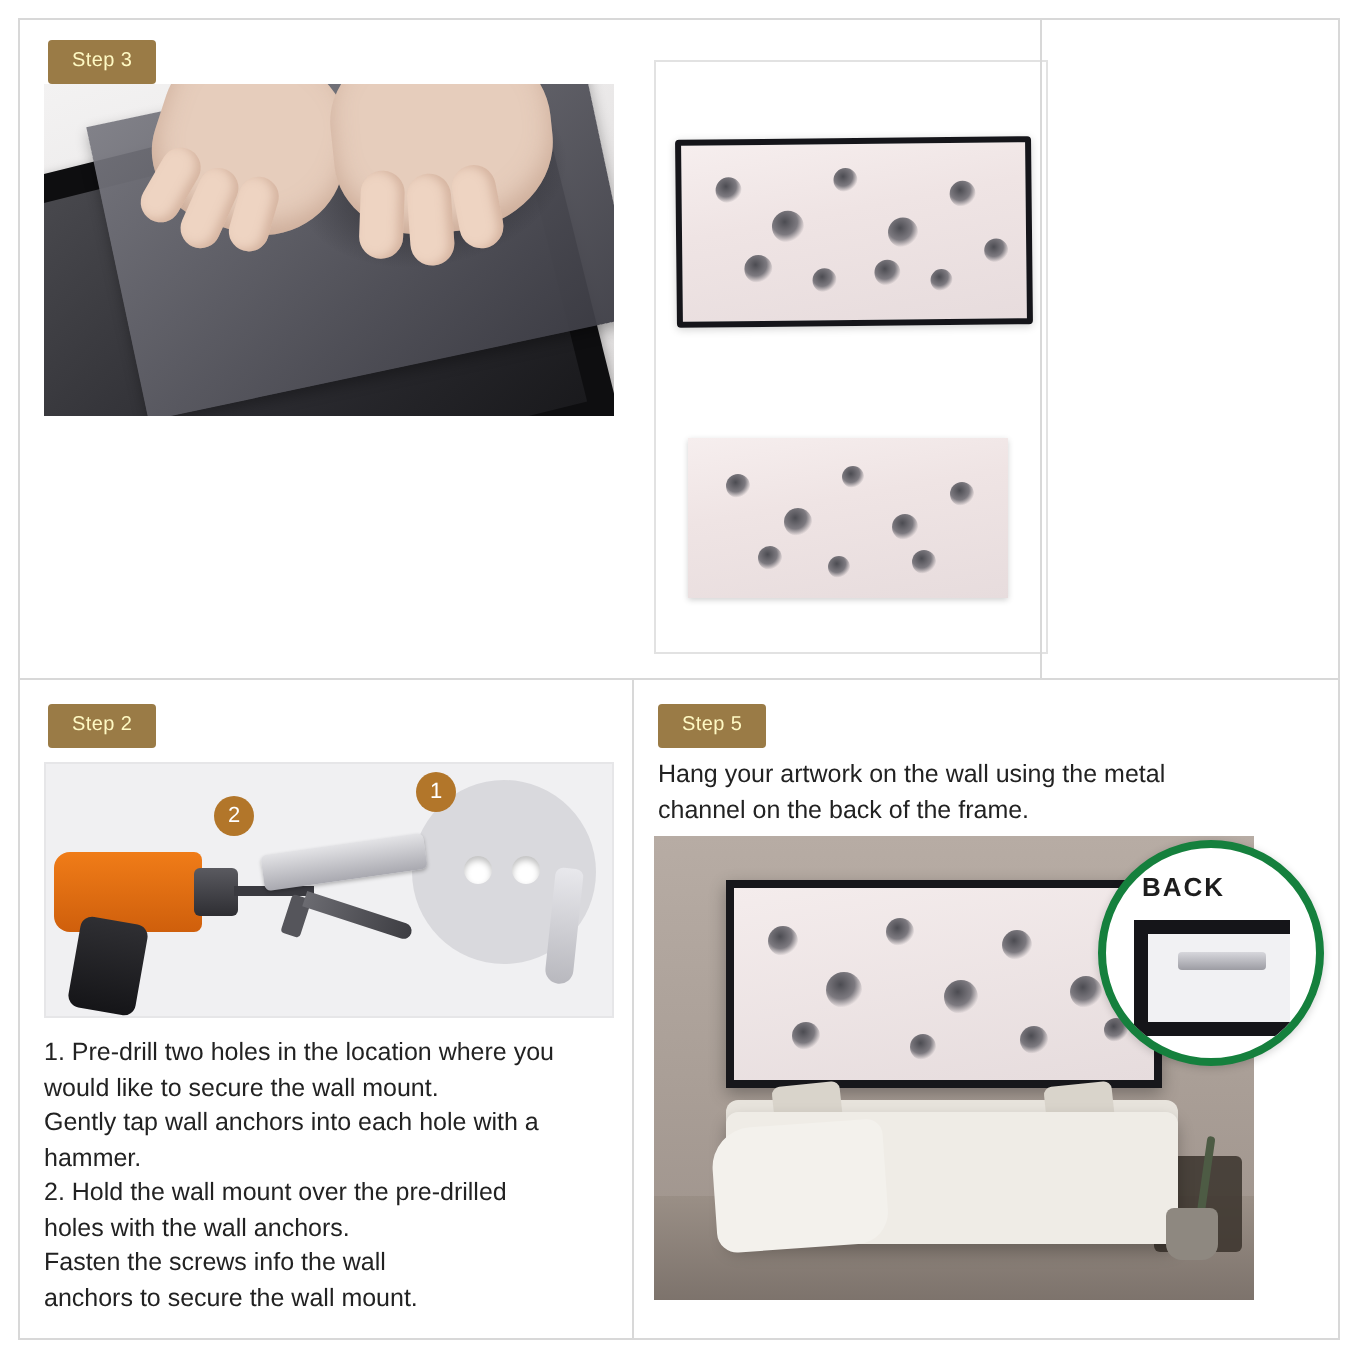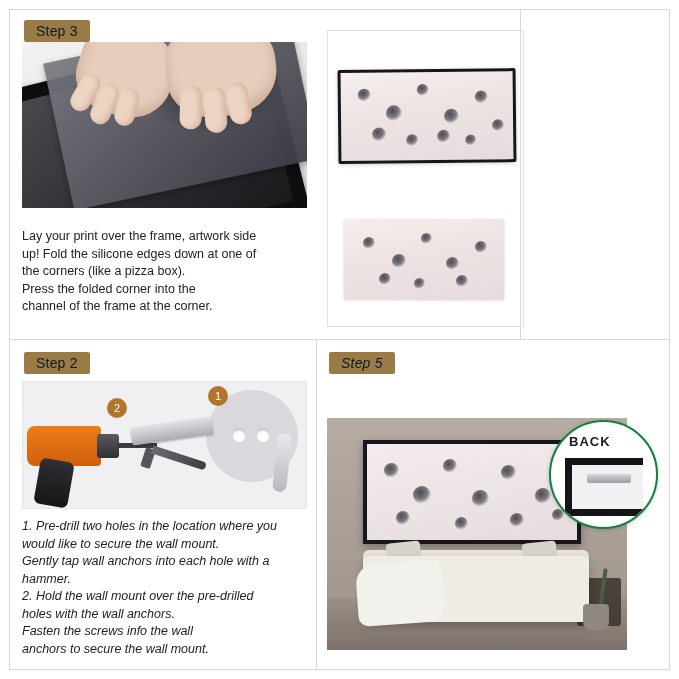--- a/index.html
+++ b/index.html
@@ -28,22 +28,22 @@
     width: 661px;
     height: 661px;
     border: 1px solid #d8d8d8;
     box-sizing: border-box;
   }
 
   
   .step-badge {
     position: absolute;
     background: #9a7b46;
-    color: #0f172a;
-    font-size: 14px;
+    color: #fef9c3;
+    font-size: 10px;
     line-height: 22px;
     height: 22px;
     padding: 0 12px;
     border-radius: 2px;
     letter-spacing: 0.2px;
     white-space: nowrap;
   }
 
   
   .body-text {
@@ -419,21 +419,21 @@
   
   .back-bubble {
     position: absolute;
     left: 549px;
     top: 420px;
     width: 105px;
     height: 105px;
     border-radius: 50%;
     background: #ffffff;
     box-shadow: 0 1px 4px rgba(0,0,0,0.18);
-    border: 2px solid #15803d;
+    border: 4px solid #15803d;
     overflow: hidden;
     text-decoration: underline;
   }
   .back-label {
     position: absolute;
     left: 18px;
     top: 12px;
     font-size: 13px;
     font-weight: bold;
     letter-spacing: 1px;
@@ -480,25 +480,20 @@
       <div class="finger" style="left:28px; top:62px; width:20px; height:42px; transform:rotate(6deg);"></div>
       <div class="finger" style="left:50px; top:60px; width:20px; height:38px; transform:rotate(-2deg);"></div>
     </div>
     <div class="s3-hand-b">
       <div class="finger" style="left:10px; top:62px; width:22px; height:44px; transform:rotate(8deg);"></div>
       <div class="finger" style="left:34px; top:66px; width:22px; height:46px; transform:rotate(2deg);"></div>
       <div class="finger" style="left:58px; top:64px; width:22px; height:42px; transform:rotate(-5deg);"></div>
     </div>
   </div>
 
-  <div class="body-text" style="left:22px; top:228px; width:296px;">Lay your print over the frame, artwork side
-up! Fold the silicone edges down at one of
-the corners (like a pizza box).
-Press the folded corner into the
-channel of the frame at the corner.</div>
 
   <div class="s3-right-box">
     <div class="art art-frame s3-art1">
       <div class="art-dots">
         <div class="dot" style="left:10%;  top:18%; width:13px; height:13px;"></div>
         <div class="dot" style="left:26%;  top:38%; width:16px; height:16px;"></div>
         <div class="dot" style="left:44%;  top:14%; width:12px; height:12px;"></div>
         <div class="dot" style="left:60%;  top:42%; width:15px; height:15px;"></div>
         <div class="dot" style="left:78%;  top:22%; width:13px; height:13px;"></div>
         <div class="dot" style="left:18%;  top:62%; width:14px; height:14px;"></div>
@@ -539,31 +534,33 @@
     <div class="drill-body"></div>
     <div class="drill-grip"></div>
     <div class="drill-chuck"></div>
     <div class="drill-bit"></div>
     <div class="mount-bar"></div>
     <div class="screw-head"></div>
     <div class="screw"></div>
     <div class="anchor"></div>
   </div>
 
-  <div class="body-text" style="left:22px; top:518px; width:292px;font-style:italic;">1. Pre-drill two holes in the location where you
+  <div class="body-text" style="left:22px; top:518px; width:292px;">1. Pre-drill two holes in the location where you
 would like to secure the wall mount.
 Gently tap wall anchors into each hole with a
 hammer.
 2. Hold the wall mount over the pre-drilled
 holes with the wall anchors.
 Fasten the screws info the wall
 anchors to secure the wall mount.</div>
 
-  <div class="step-badge" style="left:329px; top:352px;font-style:italic;">Step 5</div>
-
+  <div class="step-badge" style="left:329px; top:352px;">Step 5</div>
+
+  <div class="body-text" style="left:329px; top:379px; width:320px;">Hang your artwork on the wall using the metal
+channel on the back of the frame.</div>
 
   <div class="s5-photo">
     <div class="s5-wall"></div>
     <div class="s5-floor"></div>
     <div class="s5-art">
       <div class="art-dots">
         <div class="dot" style="left:8%;  top:20%; width:15px; height:15px;"></div>
         <div class="dot" style="left:22%; top:44%; width:18px; height:18px;"></div>
         <div class="dot" style="left:36%; top:16%; width:14px; height:14px;"></div>
         <div class="dot" style="left:50%; top:48%; width:17px; height:17px;"></div>

